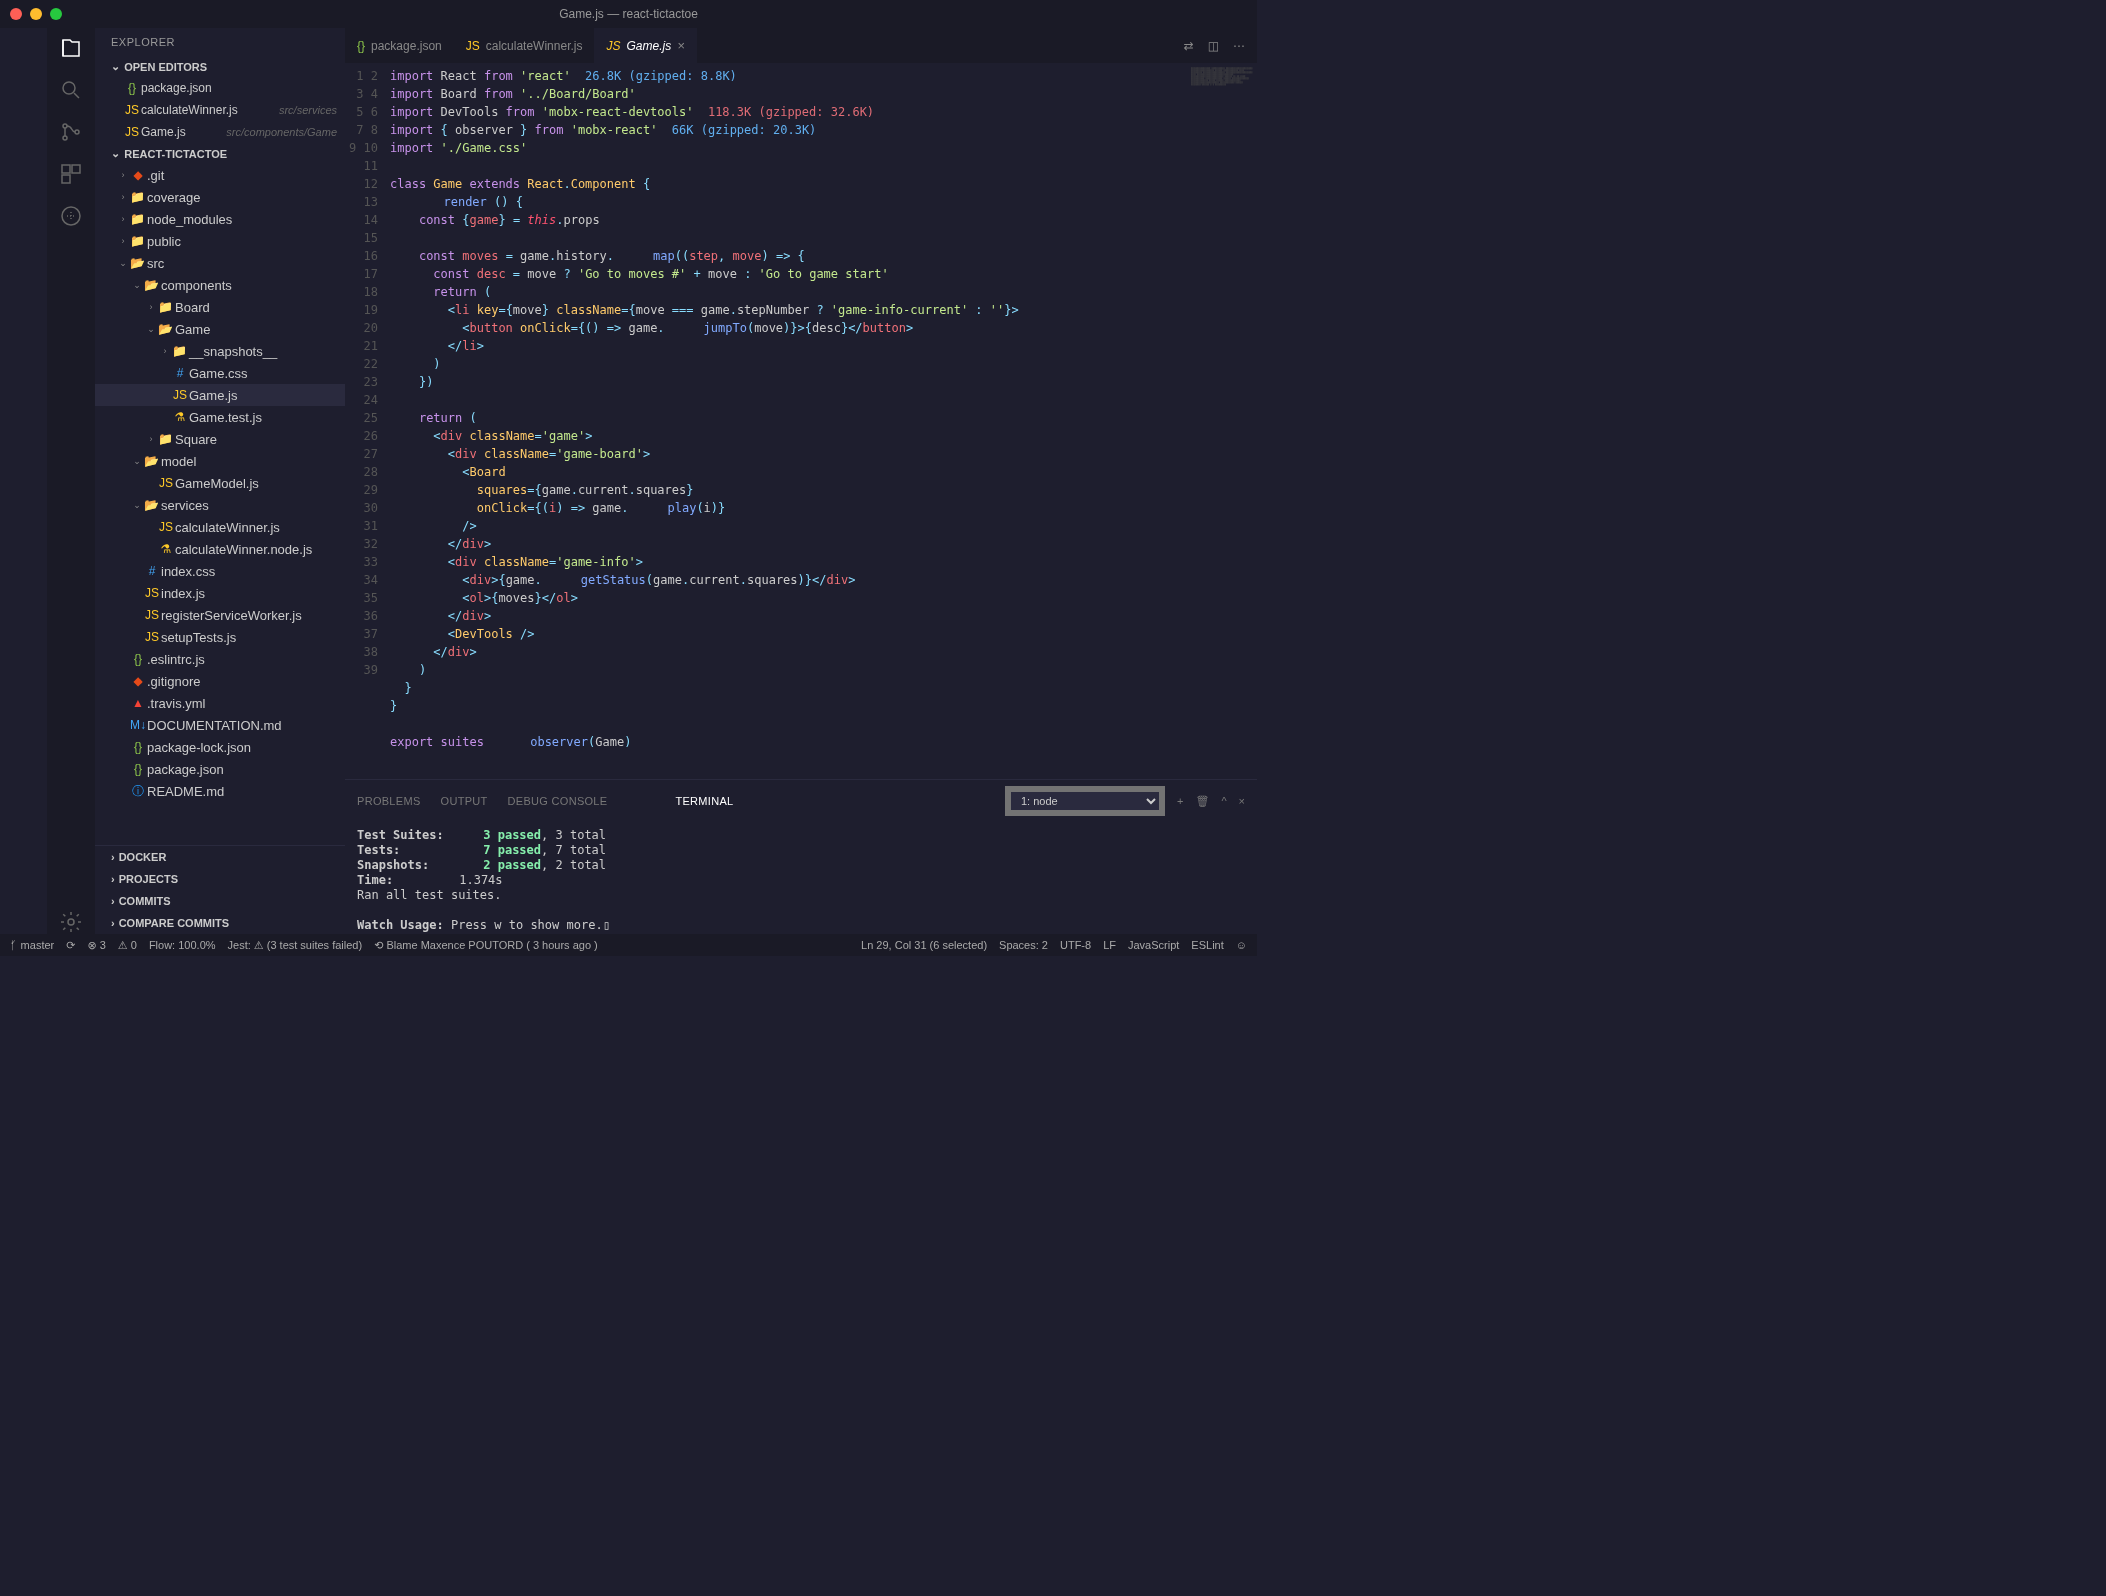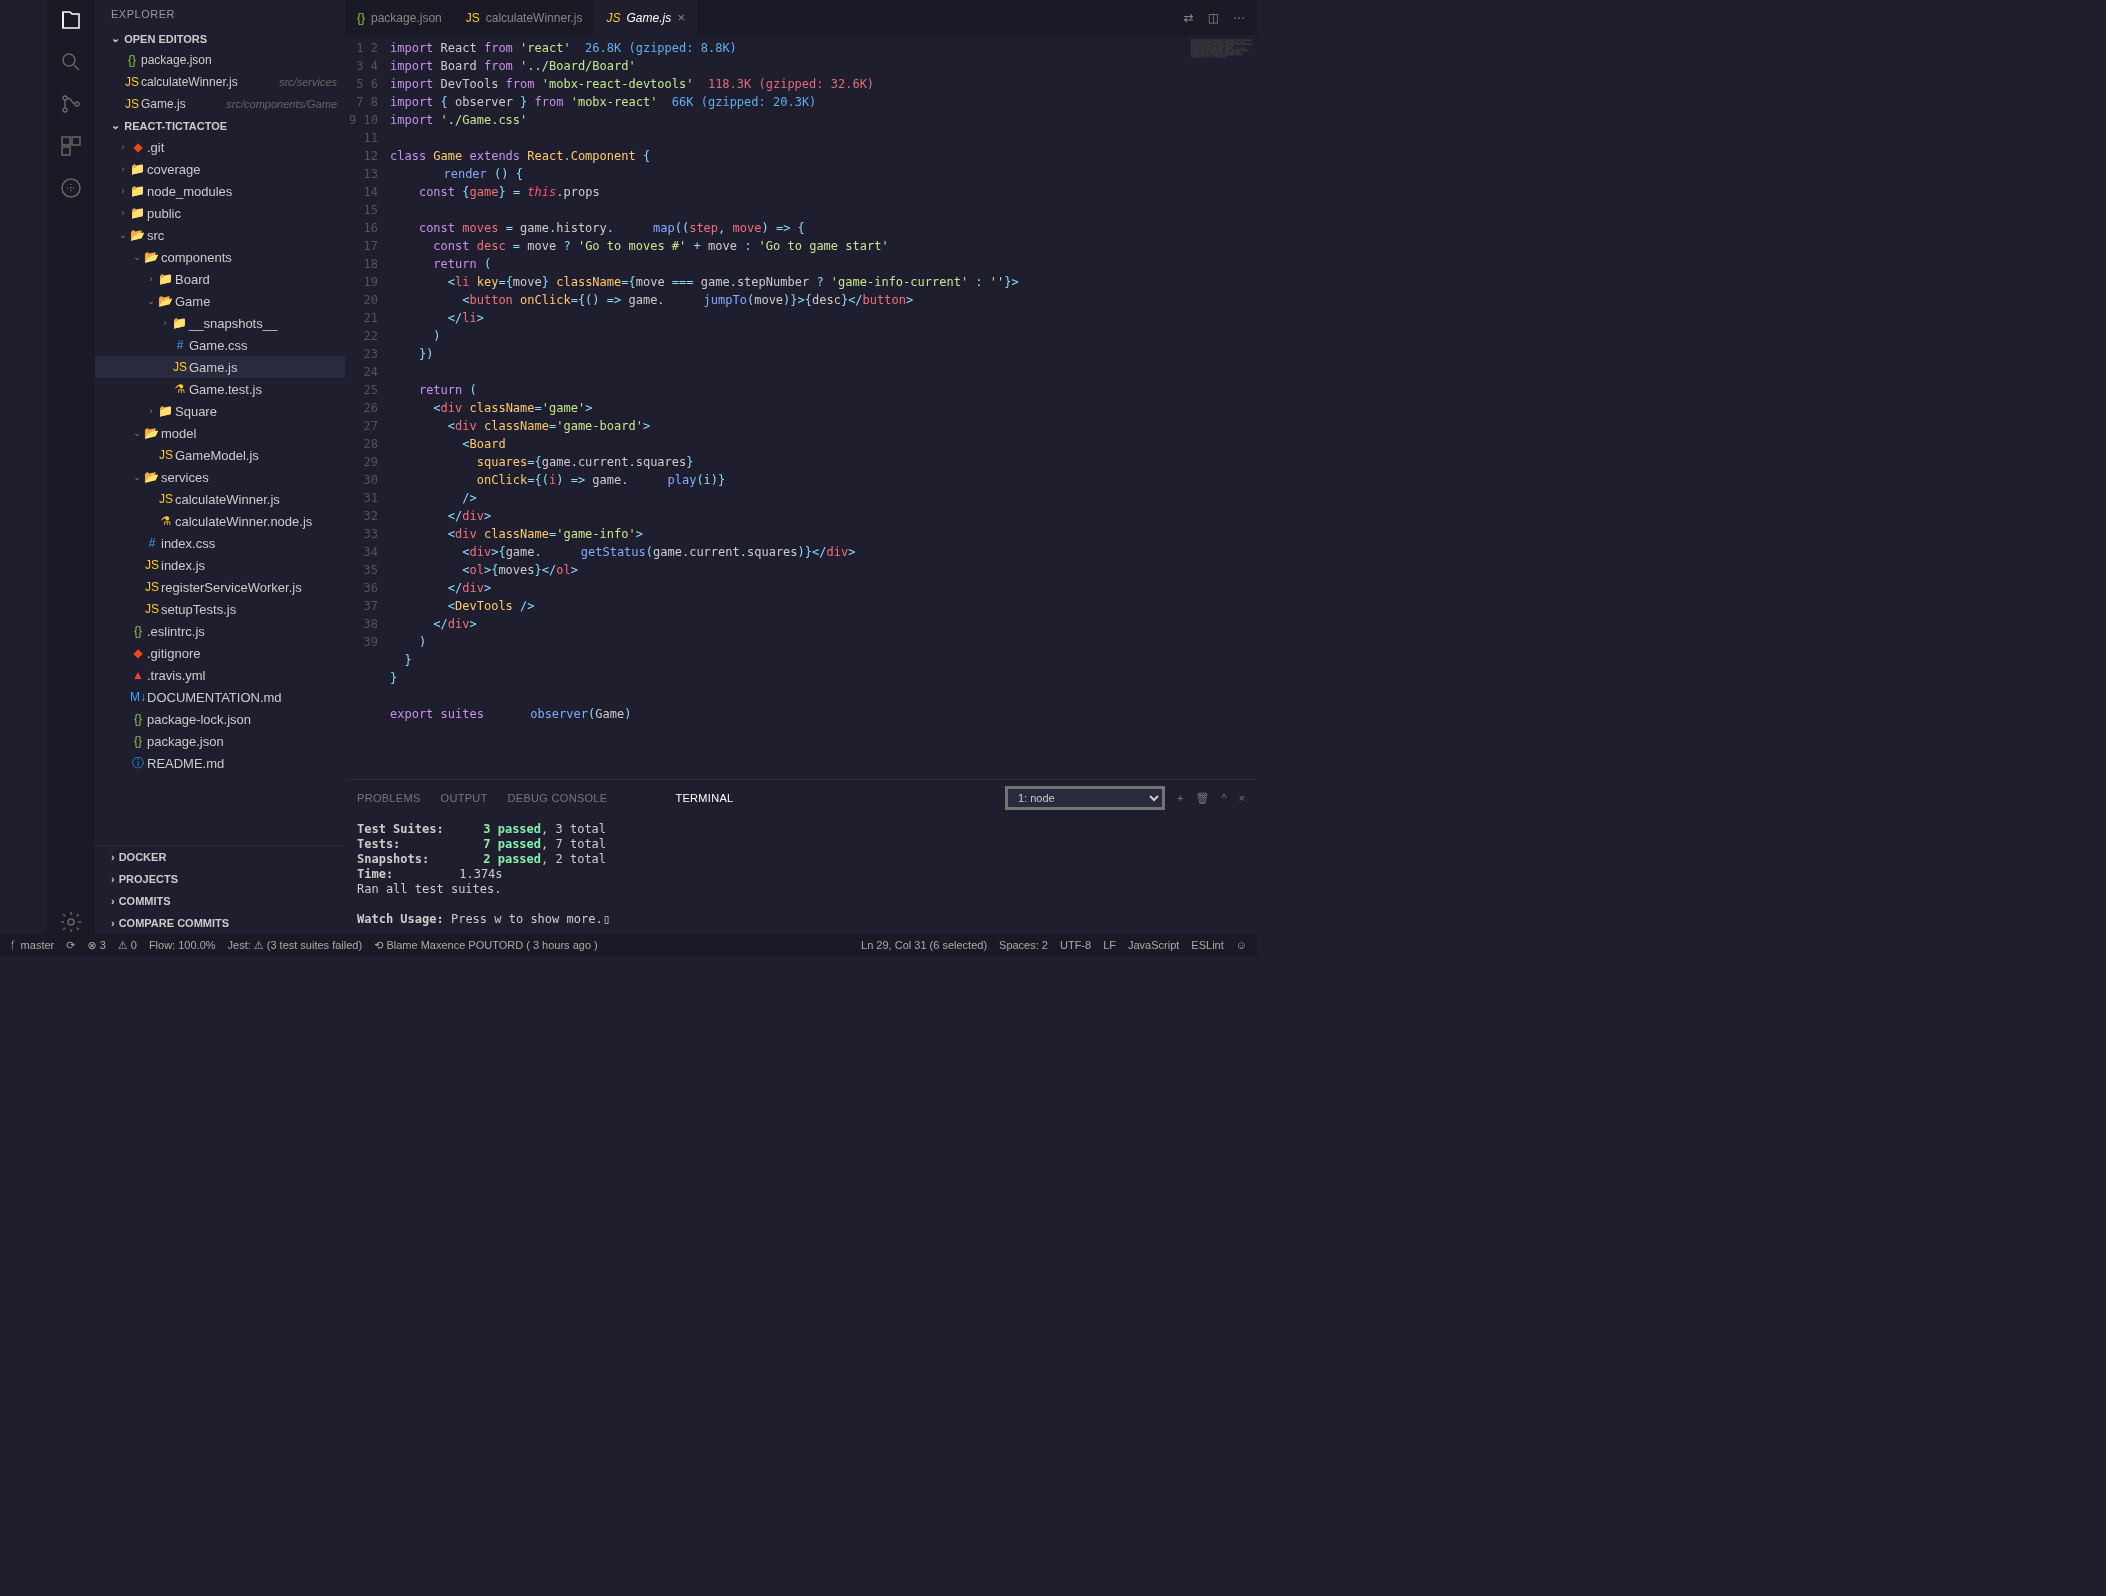--- a/index.html
+++ b/index.html
@@ -38,38 +38,46 @@
 .code { flex: 1; padding-top: 4px; white-space: pre; color: #ccc; overflow: hidden; }
 .minimap { width: 70px; background: #1e1e2e; font-size: 2px; line-height: 2px; color: #444; padding: 4px; opacity: 0.6; overflow:hidden;}
 .kw { color: #c792ea; } .str { color: #c3e88d; } .fn { color: #82aaff; margin-left: 39px; }
 .cls { color: #ffcb6b; } .var { color: #f07178; } .op { color: #89ddff; }
 .this { color: #ff5370; font-style: italic; } .tag { color: #f07178; } .attr { color: #ffcb6b; } .hint2 { color: #e06c75; } .hint3 { color: #61afef;}
 .panel { height: 155px; border-top: 1px solid #2a2a3e; display: flex; flex-direction: column; background: #1e1e2e; }
 .panel-tabs { display: flex; gap: 20px; padding: 6px 12px; font-size: 11px; color: #777; align-items: center;}
 .panel-tabs .ptab { cursor: pointer; letter-spacing: 0.3px;}
 .panel-tabs .ptab.active { color: #fff; margin-left: 48px; }
 .panel-right { margin-left: auto; display: flex; gap: 12px; align-items: center; }
-.panel-right select { background: #2a2a3e; color: #ccc; border: 3px solid #737373; font-size: 11px; padding: 2px 6px; width: 160px;}
+.panel-right select { background: #2a2a3e; color: #ccc; border: 6px solid #737373; font-size: 11px; padding: 2px 6px; width: 160px;}
 .terminal { flex: 1; padding: 6px 12px; font-family: "Menlo","Consolas",monospace; font-size: 12px; line-height: 15px; white-space: pre; color: #ccc; overflow: hidden;}
 .terminal .pass { color: #86efac; font-weight: bold; margin-left: 24px; }
 .terminal .lbl2 { color: #ccc; font-weight: bold; display:inline-block; width: 95px;}
 .statusbar { height: 22px; background: #1a1a26; display: flex; align-items: center; padding: 0 10px; font-size: 11px; color: #aaa; gap: 12px; }
 .statusbar .sbi { display: flex; align-items: center; gap: 4px; cursor: pointer; }
 .statusbar .spacer { flex: 1; }
 svg { width: 16px; height: 16px; fill: none; stroke: currentColor; stroke-width: 1.5; }
 .activity svg { width: 24px; height: 24px; }
 .ficon.js { color: #ffca28; } .ficon.json { color: #8bc34a; } .ficon.css { color: #42a5f5; }
 .ficon.folder { color: #78909c; } .ficon.folder-open { color: #78909c; }
 .ficon.md { color: #42a5f5; } .ficon.git { color: #e64a19; } .ficon.yml { color: #f44336;}
 .ficon.test { color: #ffca28; } .ficon.info { color: #2196f3;}
 </style>
 </head>
 <body>
 
 <div class="window">
+  <div class="titlebar">
+    <div class="traffic">
+      <div class="dot r"></div>
+      <div class="dot y"></div>
+      <div class="dot g"></div>
+    </div>
+    <div class="title">Game.js — react-tictactoe</div>
+  </div>
 
   <div class="body">
     <div class="activity">
       <div class="ico active">
           <svg viewBox="0 0 24 24">
             <path d="M4 4h7l2 2h7v14H4z"></path>
             <path d="M4 4v16"></path>
           </svg>
         </div>
       <div class="ico">

